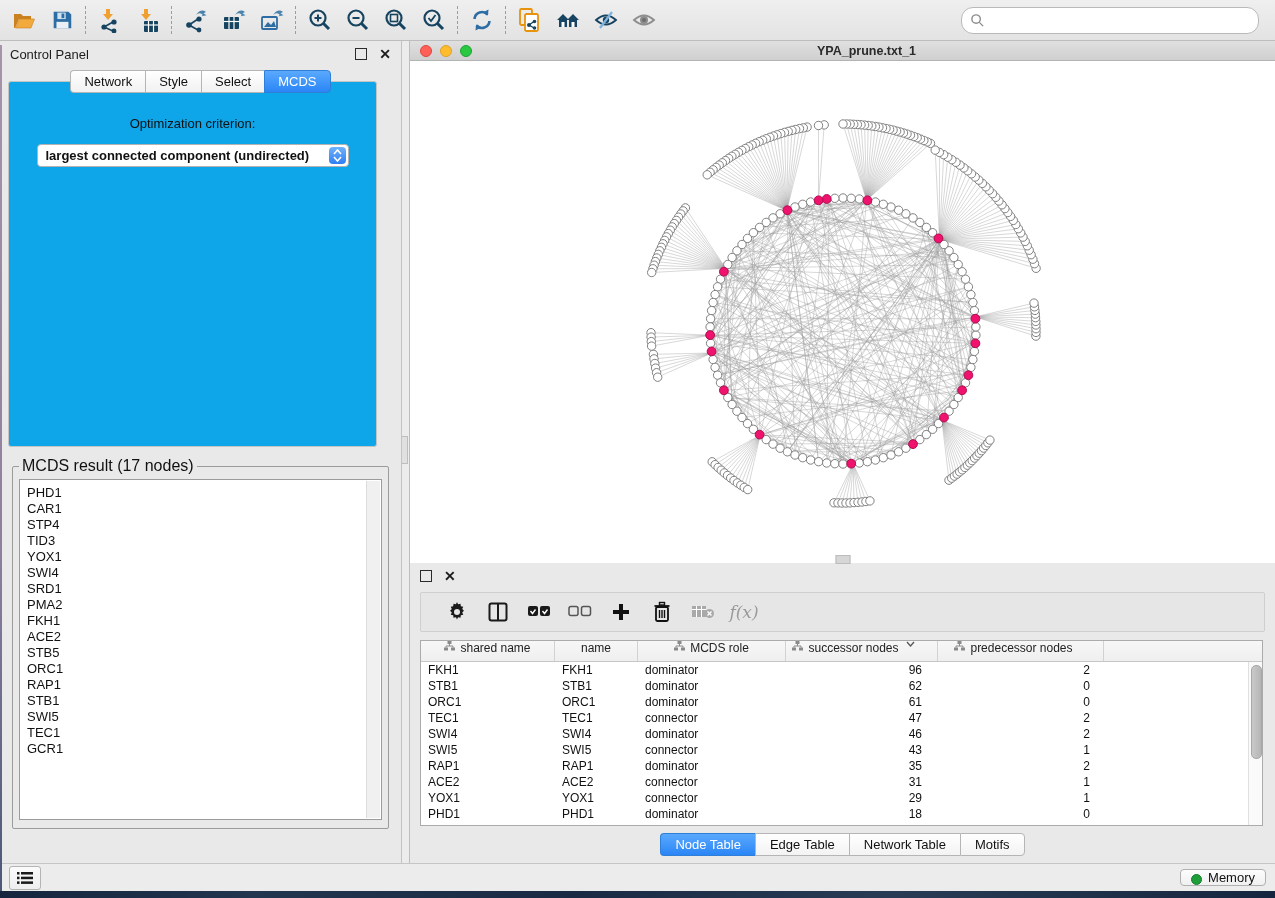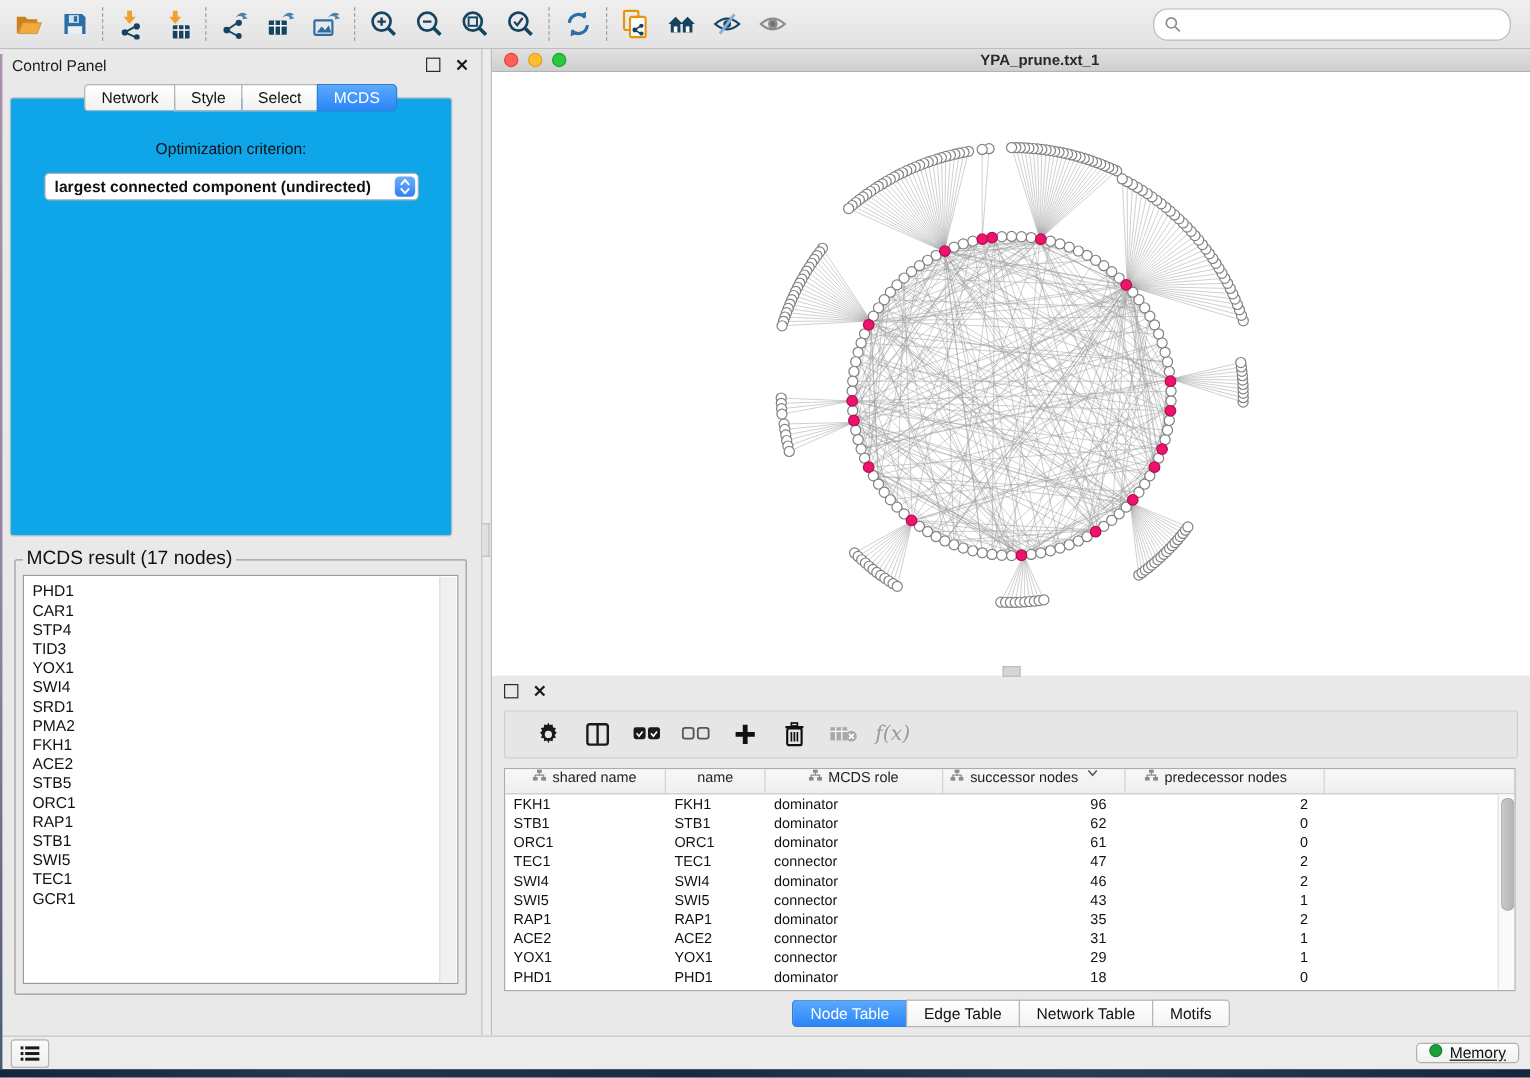--- a/index.html
+++ b/index.html
@@ -83,22 +83,22 @@
   .bottom-tabs{display:flex;justify-content:center;margin-top:7px;}
   .btab{padding:3px 14px;font-size:13px;color:#111;background:linear-gradient(#ffffff,#f3f3f3);border:1px solid #b5b5b5;border-right:none;}
   .btab:first-child{border-radius:4px 0 0 4px;}
   .btab:last-child{border-radius:0 4px 4px 0;border-right:1px solid #b5b5b5;}
   .btab.active{background:linear-gradient(#5aa9fd,#2a85f6);color:#fff;border-color:#2f7fd6;}
   
   .status-bar{position:absolute;left:0;top:863px;width:1275px;height:28px;background:#ececec;border-top:1px solid #c6c6c6;
     display:flex;align-items:center;padding:0 9px;box-sizing:border-box;}
   .list-btn{width:30px;height:22px;background:linear-gradient(#fbfbfb,#eee);border:1px solid #b4b4b4;border-radius:3px;
     display:flex;align-items:center;justify-content:center;}
-  .memory-btn{margin-left:auto;display:flex;align-items:flex-start;gap:6px;background:linear-gradient(#fdfdfd,#f0f0f0);
-    border:1px solid #b0b0b0;border-radius:4px;padding:0 10px;font-size:13px;color:#111;text-decoration:underline;}
+  .memory-btn{margin-left:auto;display:flex;align-items:flex-end;gap:6px;background:linear-gradient(#fdfdfd,#f0f0f0);
+    border:1px solid #b0b0b0;border-radius:4px;padding:0 10px;font-size:13px;color:#111;}
   .mem-dot{width:11px;height:11px;border-radius:50%;background:#1d9e38;border:1px solid #15802c;box-sizing:border-box;}
   
   .desktop-bottom{position:absolute;left:0;top:891px;width:1275px;height:7px;
     background:linear-gradient(90deg,#15253e,#23364f 20%,#1a2a44 45%,#2a3c55 70%,#16263f);}
   .desktop-left{position:absolute;left:0;top:45px;width:2px;height:846px;background:linear-gradient(#a793ab,#8d7f9d 60%,#4a5878);}
   .hdr-chevron{margin-left:2px;}
 </style>
 </head>
 <body>
 

